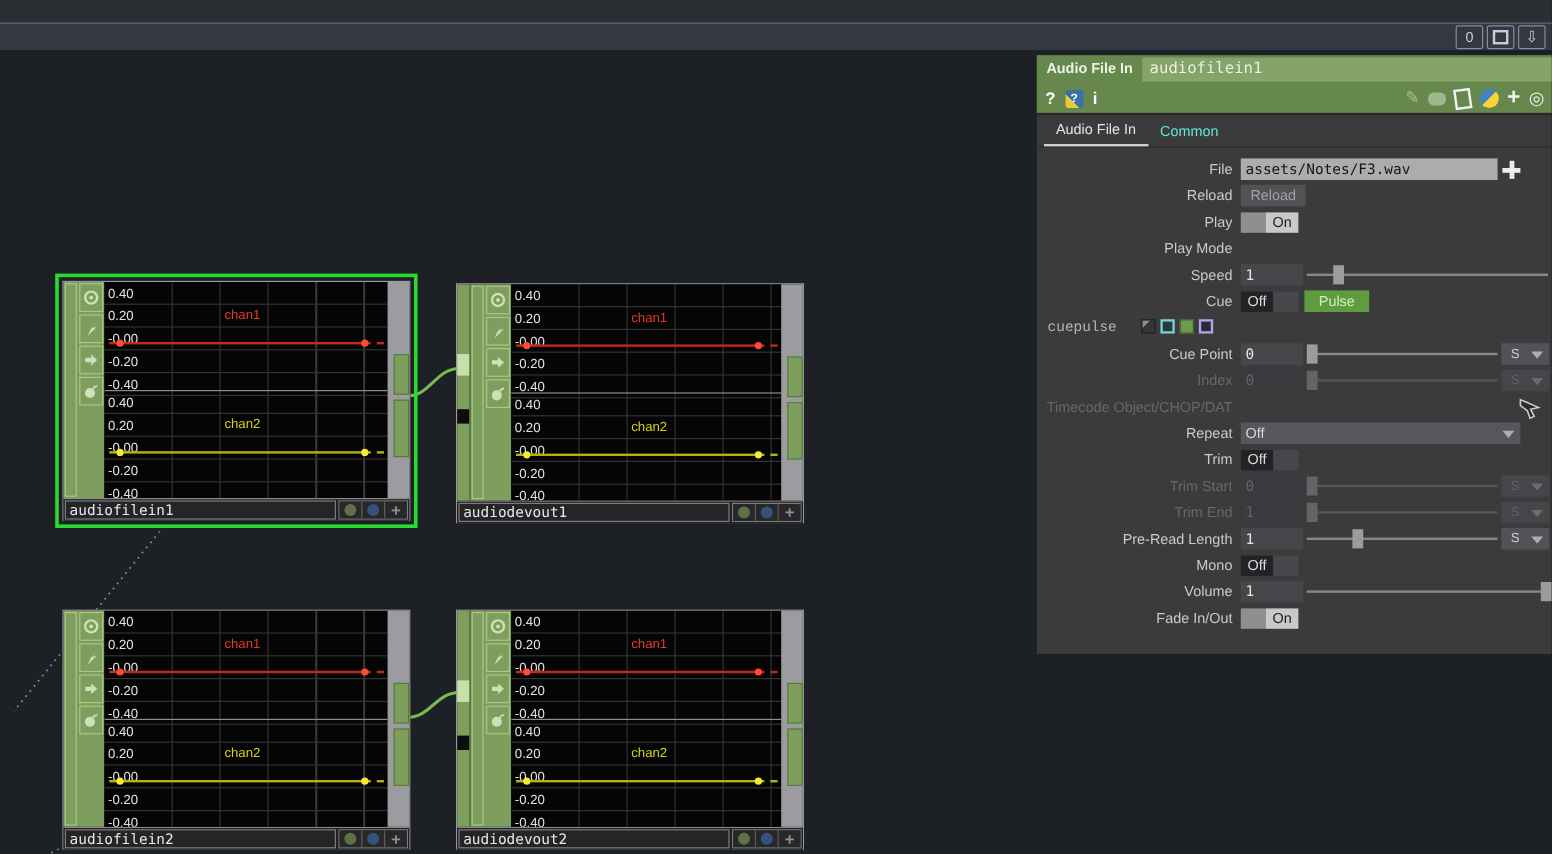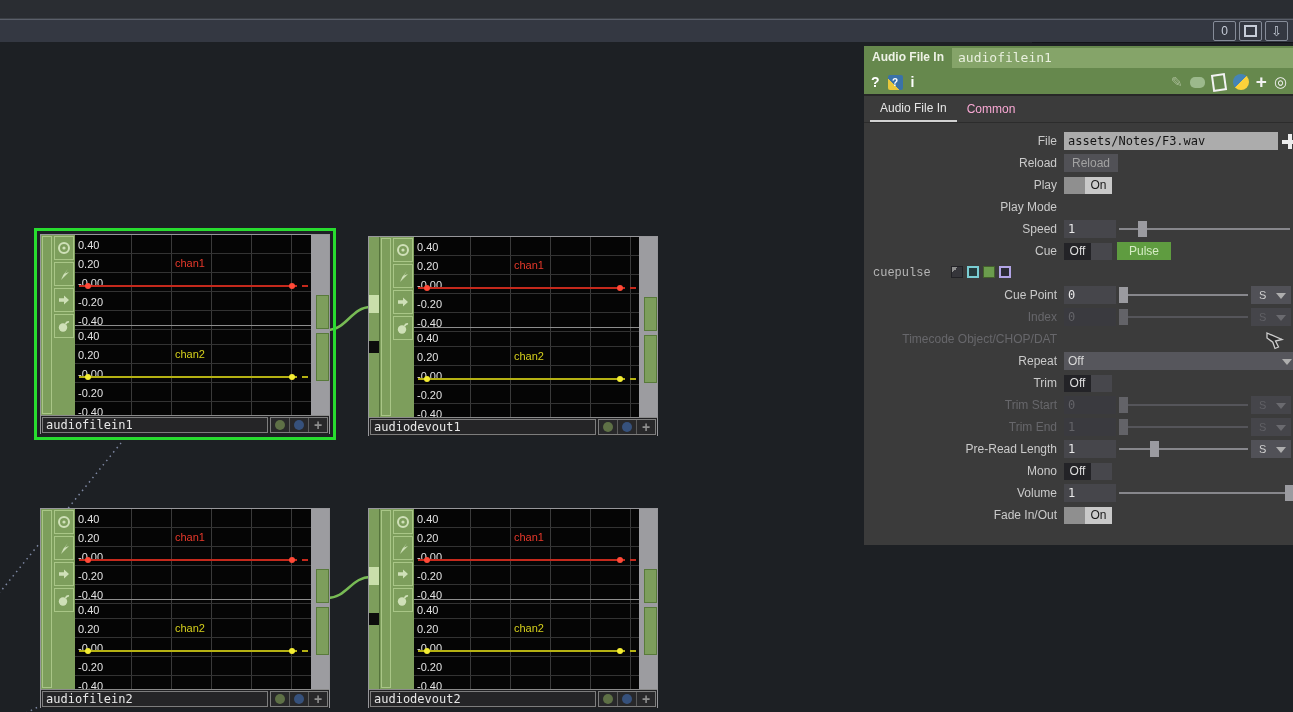--- a/index.html
+++ b/index.html
@@ -10,21 +10,21 @@
   
   #topbar1{left:0;top:0;width:1293px;height:18px;background:#2a2d32;border-bottom:1px solid #3c4046;}
   #topbar2{left:0;top:19px;width:1293px;height:22px;background:#343842;border-top:1px solid #5a5f6a;border-bottom:1px solid #121418;}
   #winbtns{position:absolute;right:5px;top:1px;display:flex;gap:3px;}
   .wbtn{width:21px;height:18px;border:1px solid #868c99;border-radius:2px;color:#c6ccd8;font-size:12px;
     display:flex;align-items:center;justify-content:center;}
   .wsq{width:9px;height:8px;border:2px solid #c6ccd8;}
   .warr{font-size:13px;line-height:1;font-family:"DejaVu Sans",sans-serif;}
 
   
-  #canvas{left:0;top:42px;width:1032px;height:670px;background:#1d2024;}
+  #canvas{left:12px;top:42px;width:1032px;height:670px;background:#1d2024;}
   #wires{position:absolute;left:0;top:-42px;width:1293px;height:712px;}
 
   
   .node{position:absolute;width:290px;height:200px;background:#0b0b0b;border:1px solid #97979b;box-sizing:border-box;}
   .node.sel::after{content:"";position:absolute;left:-7px;top:-7px;right:-7px;bottom:-7px;border:3px solid #28dc2f;pointer-events:none;}
   .nmain{display:flex;height:180px;}
   .instrip{width:10px;background:#7d9e5c;border-right:1px solid #55733c;position:relative;}
   .instrip .nub{position:absolute;left:0;top:58px;width:100%;height:18px;background:#c9dfab;}
   .instrip .notch{position:absolute;left:0;top:104px;width:100%;height:12px;background:#0d0d0d;}
   .flagcol{width:34px;background:#7d9e5c;display:flex;box-sizing:border-box;}
@@ -77,24 +77,24 @@
     display:flex;align-items:center;justify-content:center;color:#fff;font-size:10px;font-weight:bold;}
   .hpencil{color:#a7bb95;font-size:14px;font-family:"DejaVu Sans",sans-serif;}
   .hbubble{width:15px;height:11px;border-radius:5px;background:#9cb98c;}
   .hclip{width:10px;height:13px;border:2px solid #f2f2f2;background:#66884d;transform:rotate(-8deg);}
   .hpy{width:16px;height:16px;border-radius:50%;background:linear-gradient(135deg,#4584b6 50%,#fcd23a 50%);}
   .hplus{color:#f2f2f2;font-size:19px;font-weight:bold;line-height:16px;}
   .htarget{color:#f2f2f2;font-size:15px;font-family:"DejaVu Sans",sans-serif;}
   #ptabs{height:26px;border-top:2px solid #272727;border-bottom:1px solid #2c2c2c;display:flex;align-items:stretch;padding-left:6px;}
   .ptab{padding:0 10px;font-size:12px;display:flex;align-items:center;}
   .ptab.act{color:#e6e6e6;border-bottom:2px solid #d2d2d2;}
-  .ptab.inact{color:#f9a8d4;}
+  .ptab.inact{color:#5eead4;}
   #pbody{padding-top:7px;}
   .prow{height:22px;display:flex;align-items:center;position:relative;}
-  .plabel{width:200px;text-align:right;padding-right:7px;font-size:12px;color:#cacaca;box-sizing:border-box;flex:none;}
+  .plabel{width:170px;text-align:right;padding-right:7px;font-size:12px;color:#cacaca;box-sizing:border-box;flex:none;}
   .pfield{width:52px;height:18px;background:#46464b;color:#e8e8e8;font-family:"DejaVu Sans Mono",monospace;
     font-size:12px;line-height:18px;padding:0 4px;box-sizing:border-box;flex:none;}
   .pfield.file{width:214px;background:#acacac;color:#141414;}
   .plusbtn{width:17px;height:17px;position:relative;margin-left:3px;flex:none;}
   .plusbtn .ph{position:absolute;left:1px;top:7px;width:15px;height:4px;background:#ececec;}
   .plusbtn .pv{position:absolute;left:6.5px;top:1.5px;width:4px;height:15px;background:#ececec;}
   .pbtn{height:18px;background:#515156;color:#a2a2a2;font-size:12px;padding:0 8px;line-height:18px;flex:none;}
   .ptog{width:48px;height:17px;display:flex;flex:none;font-size:12px;}
   .ptog .tg{flex:1;}
   .ptog .tv{width:27px;text-align:center;line-height:17px;}

